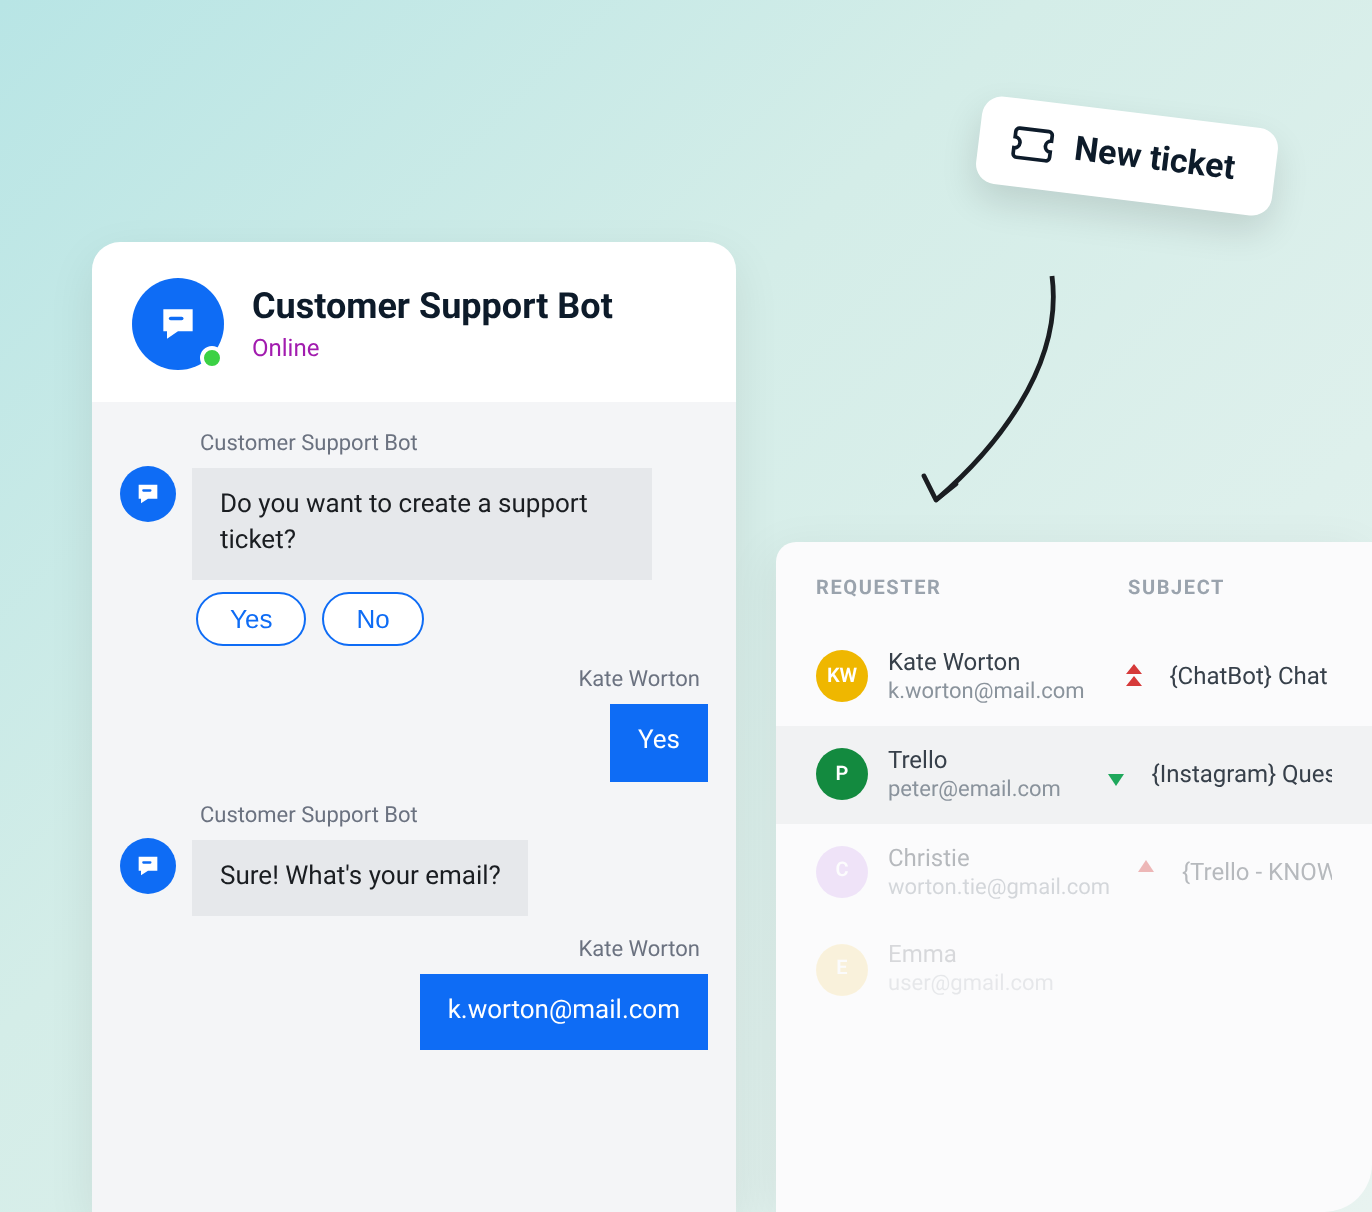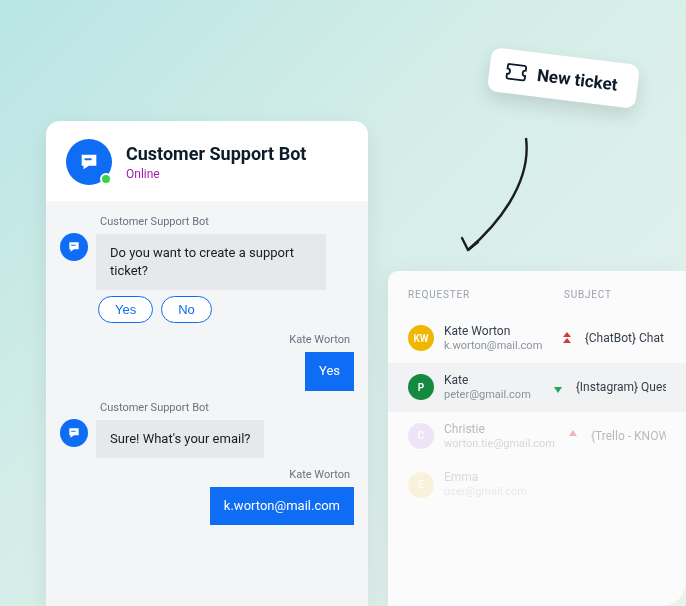--- a/index.html
+++ b/index.html
@@ -143,21 +143,21 @@
   background: #fbfbfc;
   border-radius: 10px 0 0 0;
   box-shadow: -4px 4px 24px rgba(0,0,0,0.06);
   z-index: 1;
   overflow: hidden;
 }
 .ticket-header {
   display: flex;
   padding: 18px 16px 14px 20px;
   font-size: 10px;
-  font-weight: 400;
+  font-weight: 700;
   letter-spacing: 0.08em;
   color: #9aa3ad;
 }
 .ticket-header .col-req { width: 156px; }
 .ticket-header .col-sub { flex: 1; }
 .ticket-row {
   display: flex;
   align-items: center;
   padding: 10px 20px;
   gap: 10px;
@@ -282,22 +282,22 @@
       <svg width="12" height="14" viewBox="0 0 12 14" fill="none">
           <path d="M6 1 L2 6 L10 6 Z M6 7 L2 12 L10 12 Z" fill="#d63a3a"></path>
         </svg>
     </div>
     <div class="t-subject">{ChatBot} Chat fo</div>
   </div>
 
   <div class="ticket-row highlight">
     <div class="t-avatar" style="background: rgb(19, 138, 63);">P</div>
     <div class="t-requester">
-      <span class="t-name">Kate</span>
-      <span class="t-email">peter@gmail.com</span>
+      <span class="t-name">Trello</span>
+      <span class="t-email">peter@email.com</span>
     </div>
     <div class="t-priority">
       <svg width="12" height="14" viewBox="0 0 12 14" fill="none">
           <path d="M6 13 L2 7 L10 7 Z" fill="#1fa85b"></path>
         </svg>
     </div>
     <div class="t-subject">{Instagram} Question</div>
   </div>
 
   <div class="ticket-row faded">

